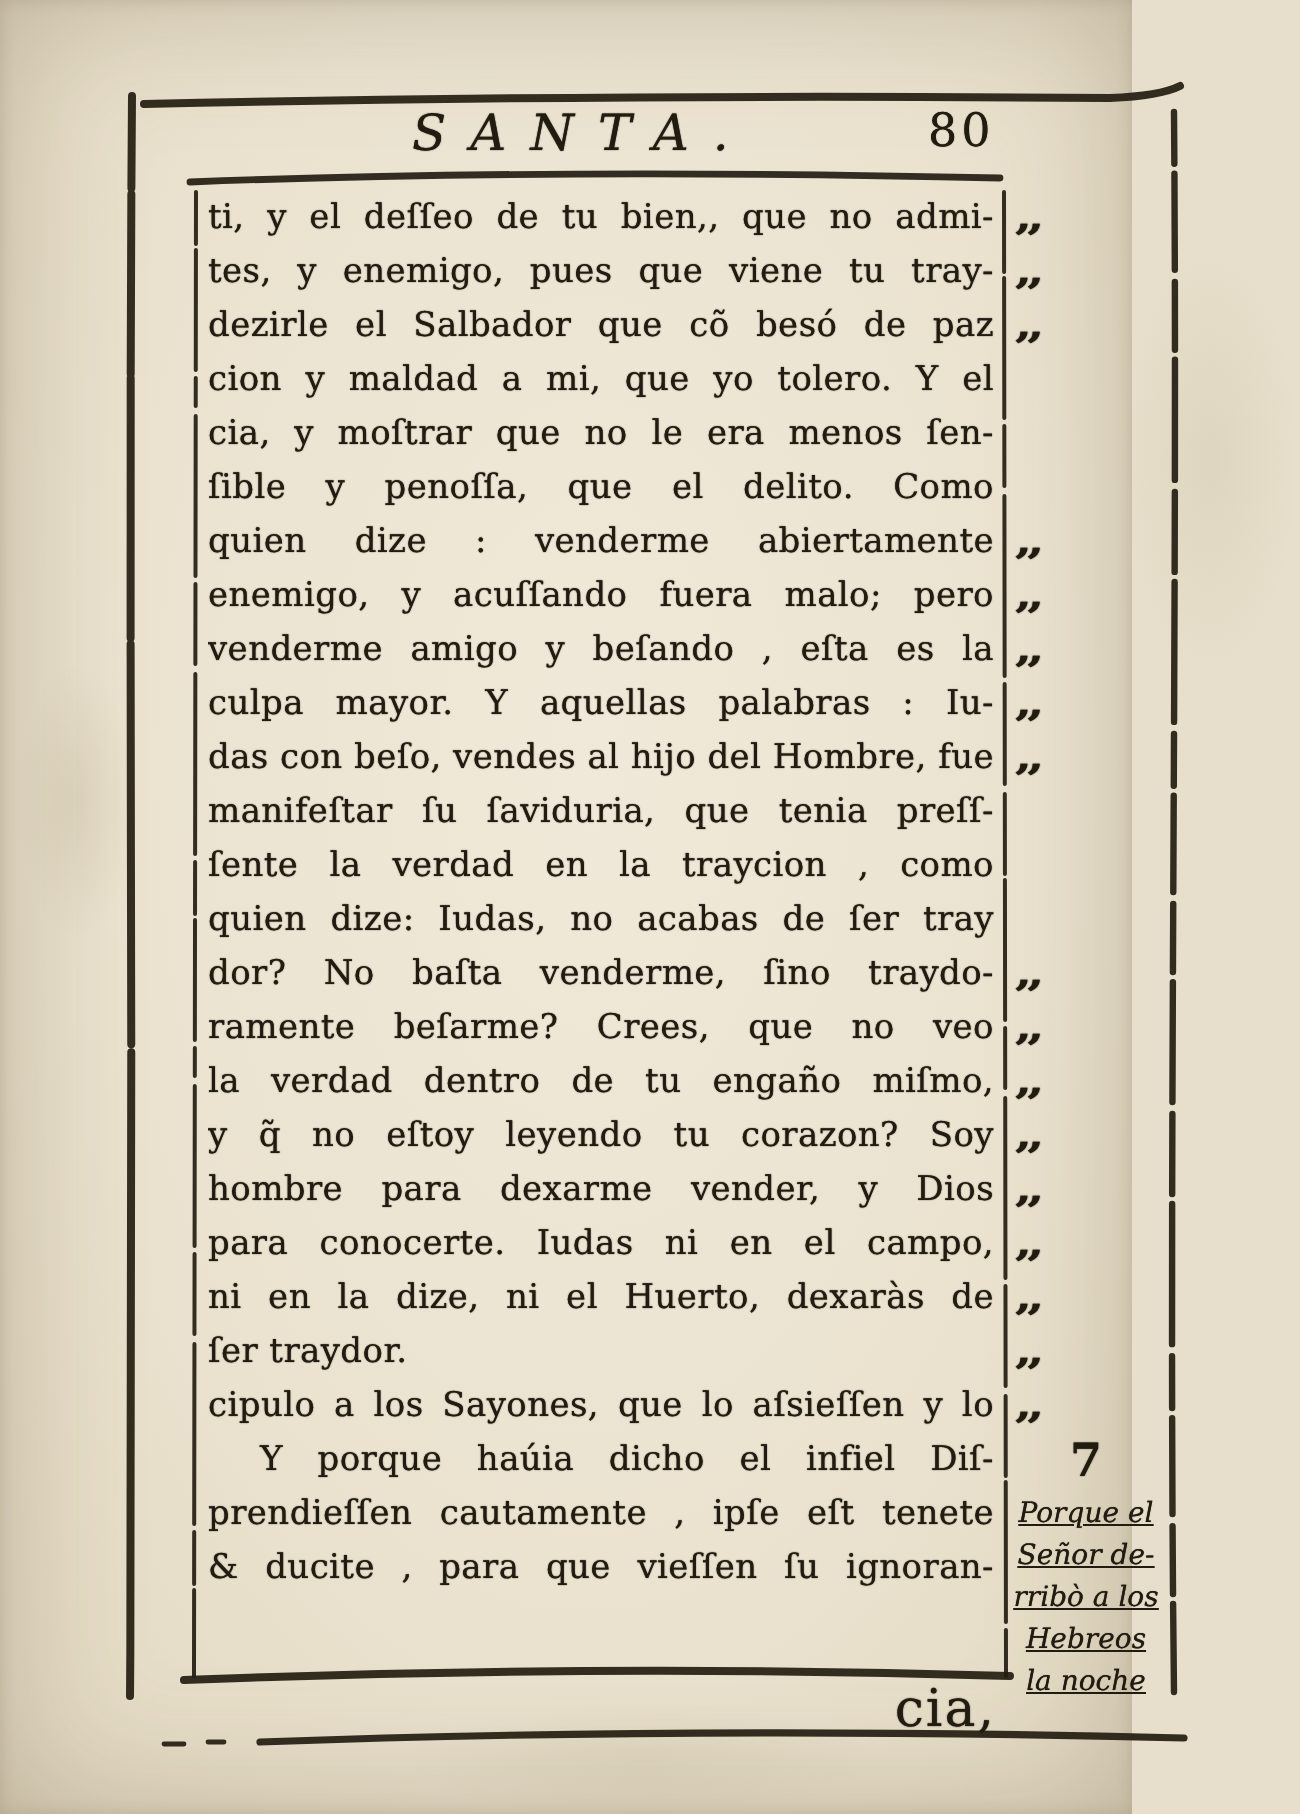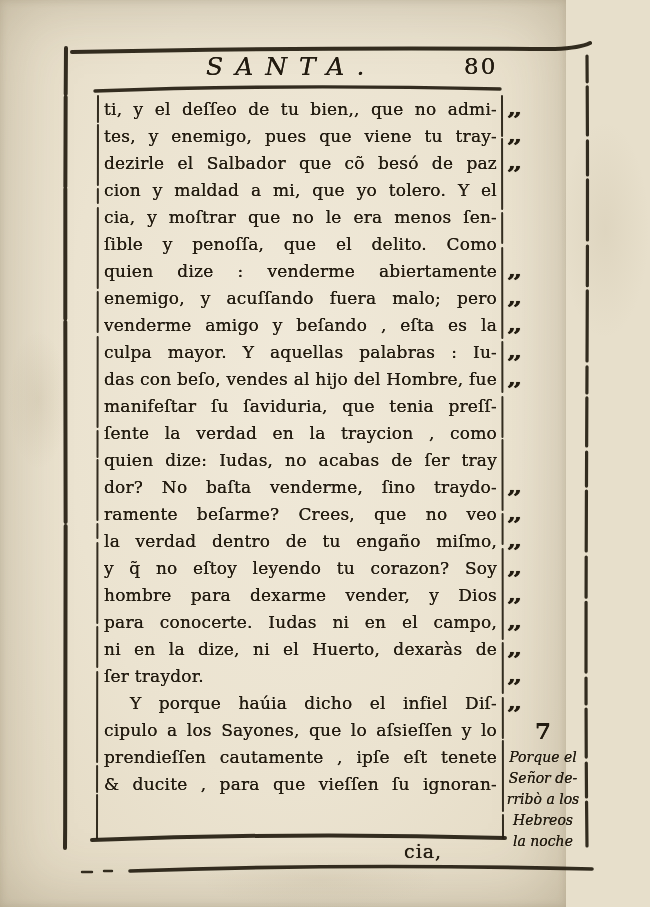--- a/index.html
+++ b/index.html
@@ -61,24 +61,25 @@
   .margin-note{
     position:absolute;left:502px;top:718px;width:82px;text-align:center;
   }
   .note-number{
     font-size:23px;font-weight:bold;line-height:26px;
     text-shadow:0 0 .6px currentColor;
   }
   .note-lines{
     margin-top:3px;font-style:italic;font-size:14px;line-height:21px;
     text-shadow:0 0 .4px currentColor;
+    text-decoration:underline;
   }
   .catchword{
-    position:absolute;left:404px;top:840px;width:94px;
-    font-size:19px;letter-spacing:1px;
+    position:absolute;left:404px;top:840px;width:94px;text-align:right;
+    font-size:26px;letter-spacing:1px;
     text-shadow:0 0 .7px currentColor;
   }
 </style>
 </head>
 <body>
 
 <div class="page" style="--ink: #221b10;">
 
   <div class="stain s1"></div>
   <div class="stain s2"></div>
@@ -123,22 +124,22 @@
       <div class="line just"><span class="ro">ſente la verdad en la traycion , como</span></div>
       <div class="line just"><span class="ro">quien dize: Iudas, no acabas de ſer tray</span></div>
       <div class="line just"><span class="ro">dor? No baſta venderme, ſino traydo-</span></div>
       <div class="line just"><span class="ro">ramente beſarme? Crees, que no veo</span></div>
       <div class="line just"><span class="ro">la verdad dentro de tu engaño miſmo,</span></div>
       <div class="line just"><span class="ro">y q̃ no eſtoy leyendo tu corazon? Soy</span></div>
       <div class="line just"><span class="ro">hombre para dexarme vender, y Dios</span></div>
       <div class="line just"><span class="ro">para conocerte. Iudas ni en el campo,</span></div>
       <div class="line just"><span class="ro">ni en la dize, ni el Huerto, dexaràs de</span></div>
       <div class="line"><span class="ro">ſer traydor.</span></div>
+      <div class="line just"><span class="ro">cipulo a los Sayones, </span><span class="it">que lo aſsieſſen y lo</span></div>
       <div class="line just indent"><span class="ro">Y porque haúia dicho el infiel Diſ-</span></div>
-      <div class="line just"><span class="ro">cipulo a los Sayones, </span><span class="it">que lo aſsieſſen y lo</span></div>
       <div class="line just"><span class="it">prendieſſen cautamente , ipſe eſt tenete eum,</span></div>
       <div class="line just"><span class="it">&amp; ducite ,</span><span class="ro"> para que vieſſen ſu ignoran-</span></div>
     </div>
 
   <div class="quote-col" id="quote-col">
       <div class="qrow"><span>„</span></div>
       <div class="qrow"><span>„</span></div>
       <div class="qrow"><span>„</span></div>
       <div class="qrow"></div>
       <div class="qrow"></div>

